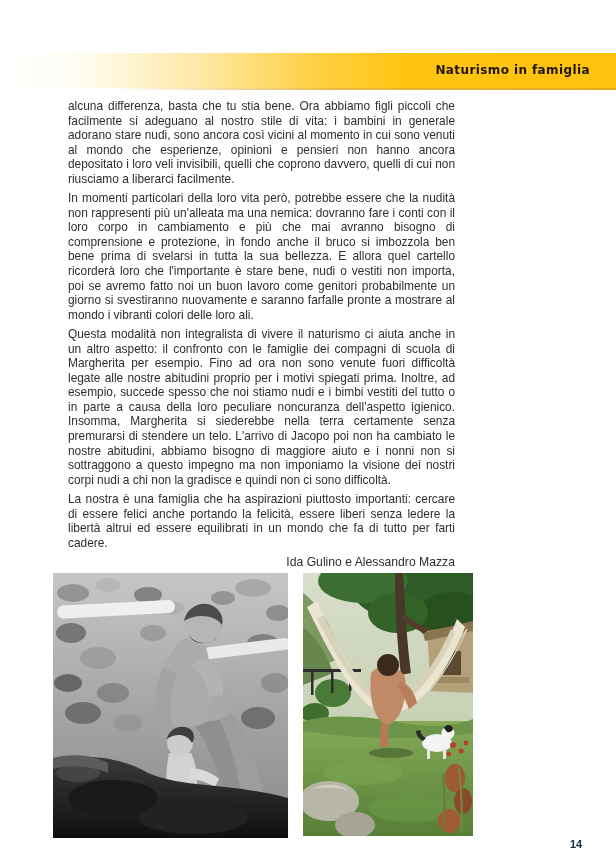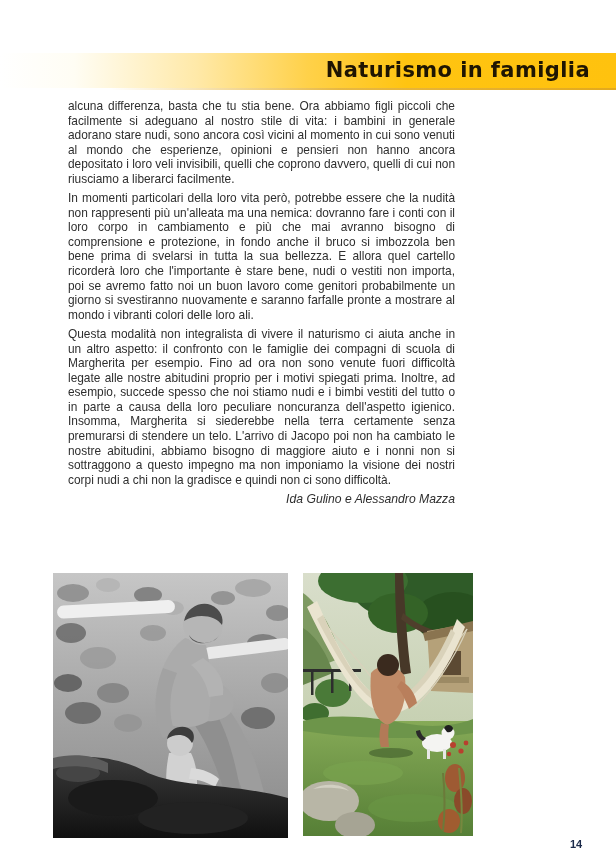--- a/index.html
+++ b/index.html
@@ -16,34 +16,33 @@
     position: absolute; top: 53px; left: 0; right: 0; height: 35px;
     background: linear-gradient(to right, #ffffff 0%, #fffdf4 12%, #ffe9a8 32%, #ffd149 50%, #ffc411 66%, #ffc20e 100%);
   }
   .header-bar::after {
     content: ""; position: absolute; left: 0; right: 0; bottom: -2px; height: 2px;
     background: linear-gradient(to right, rgba(224,160,4,0) 18%, rgba(224,160,4,0.75) 55%, rgba(224,160,4,0.9) 100%);
   }
   .header-title {
     position: absolute; top: 0; right: 26px; height: 35px; line-height: 35px;
     font-family: "DejaVu Sans", sans-serif;
-    font-size: 21px; font-weight: 800; letter-spacing: 0.4px;
+    font-size: 12px; font-weight: 800; letter-spacing: 0.4px;
     color: #1f1502;
   }
   
   .article {
     position: absolute; top: 99px; left: 54px; width: 401px;
     font-size: 11.9px; line-height: 14.55px; color: #2e2e2e;
     text-align: justify;
   }
   .article p { margin: 0 0 5px 14px; }
   .byline {
     margin-top: 2px;
     text-align: right;
-    font-style: italic;
     font-size: 12.2px;
     color: #2e2e2e;
   }
   
   .photos {
     position: absolute; top: 573px; left: 53px;
     display: flex; gap: 15px; align-items: flex-start;
   }
   .photo { display: block; }
   
@@ -58,20 +57,21 @@
 <div class="page">
 
   <div class="header-bar">
     <div class="header-title">Naturismo in famiglia</div>
   </div>
 
   <div class="article">
     <p>alcuna differenza, basta che tu stia bene. Ora abbiamo figli piccoli che facilmente si adeguano al nostro stile di vita: i bambini in generale adorano stare nudi, sono ancora così vicini al momento in cui sono venuti al mondo che esperienze, opinioni e pensieri non hanno ancora depositato i loro veli invisibili, quelli che coprono davvero, quelli di cui non riusciamo a liberarci facilmente.</p>
     <p>In momenti particolari della loro vita però, potrebbe essere che la nudità non rappresenti più un'alleata ma una nemica: dovranno fare i conti con il loro corpo in cambiamento e più che mai avranno bisogno di comprensione e protezione, in fondo anche il bruco si imbozzola ben bene prima di svelarsi in tutta la sua bellezza. E allora quel cartello ricorderà loro che l'importante è stare bene, nudi o vestiti non importa, poi se avremo fatto noi un buon lavoro come genitori probabilmente un giorno si svestiranno nuovamente e saranno farfalle pronte a mostrare al mondo i vibranti colori delle loro ali.</p>
     <p>Questa modalità non integralista di vivere il naturismo ci aiuta anche in un altro aspetto: il confronto con le famiglie dei compagni di scuola di Margherita per esempio. Fino ad ora non sono venute fuori difficoltà legate alle nostre abitudini proprio per i motivi spiegati prima. Inoltre, ad esempio, succede spesso che noi stiamo nudi e i bimbi vestiti del tutto o in parte a causa della loro peculiare noncuranza dell'aspetto igienico. Insomma, Margherita si siederebbe nella terra certamente senza premurarsi di stendere un telo. L'arrivo di Jacopo poi non ha cambiato le nostre abitudini, abbiamo bisogno di maggiore aiuto e i nonni non si sottraggono a questo impegno ma non imponiamo la visione dei nostri corpi nudi a chi non la gradisce e quindi non ci sono difficoltà.</p>
+    <p>La nostra è una famiglia che ha aspirazioni piuttosto importanti: cercare di essere felici anche portando la felicità, essere liberi senza ledere la libertà altrui ed essere equilibrati in un mondo che fa di tutto per farti cadere.</p>
     <div class="byline">Ida Gulino e Alessandro Mazza</div>
   </div>
 
   <div class="photos">
 
     <svg class="photo" width="235" height="265" viewBox="0 0 235 265" xmlns="http://www.w3.org/2000/svg">
       <defs>
         <linearGradient id="bwbg" x1="0" y1="0" x2="0" y2="1">
           <stop offset="0" stop-color="#c6c6c6"></stop>
           <stop offset="0.55" stop-color="#a3a3a3"></stop>

